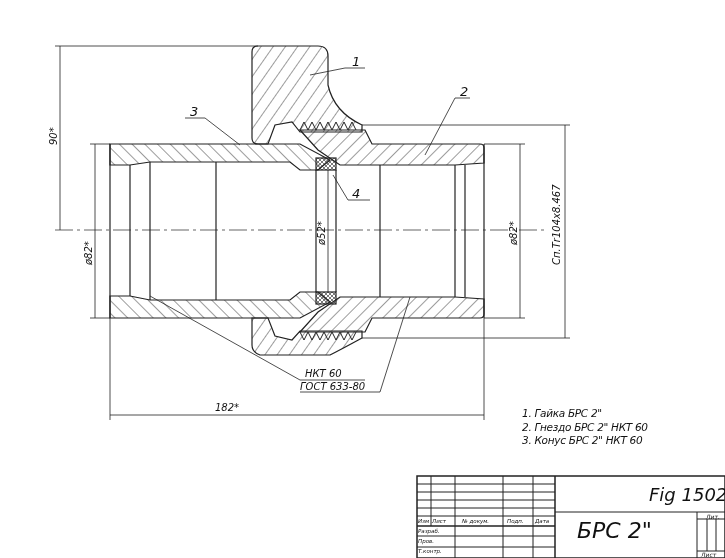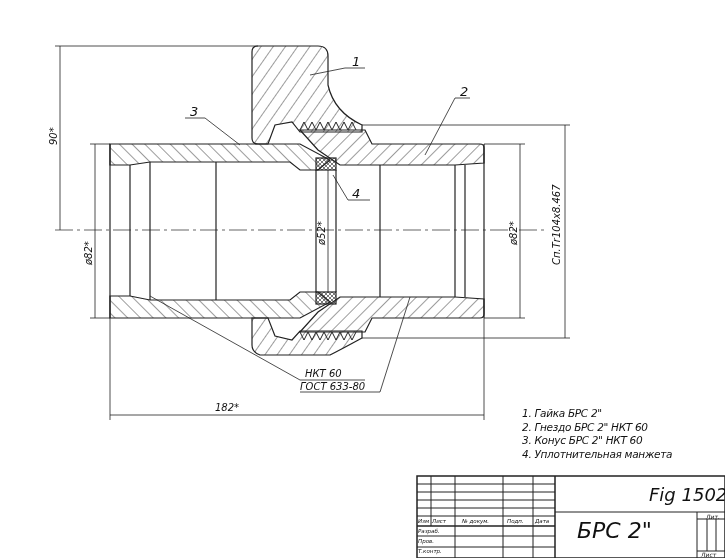--- a/index.html
+++ b/index.html
@@ -129,21 +129,20 @@
     <line x1="455" y1="476" x2="455" y2="558"></line>
     <line x1="503" y1="476" x2="503" y2="558"></line>
     <line x1="533" y1="476" x2="533" y2="558"></line>
   </g>
 </svg>
 
 <div class="spec">
   <div>1. Гайка БРС 2"</div>
   <div>2. Гнездо БРС 2" НКТ 60</div>
   <div>3. Конус БРС 2" НКТ 60</div>
-  <div>4. Уплотнительная манжета</div>
 </div>
 
 <div class="tb">
   <span class="tb-cell" style="left:232px;top:8px;font-size:18px;">Fig 1502</span>
   <span class="tb-cell" style="left:160px;top:42px;font-size:22px;">БРС 2"</span>
   <span class="tb-cell" style="left:289px;top:37px;font-size:6px;">Лит.</span>
   <span class="tb-cell" style="left:284px;top:75px;font-size:6px;">Лист</span>
   <span class="tb-cell" style="left:1px;top:42px;font-size:5.5px;">Изм</span>
   <span class="tb-cell" style="left:15px;top:42px;font-size:5.5px;">Лист</span>
   <span class="tb-cell" style="left:45px;top:42px;font-size:5.5px;">№ докум.</span>

